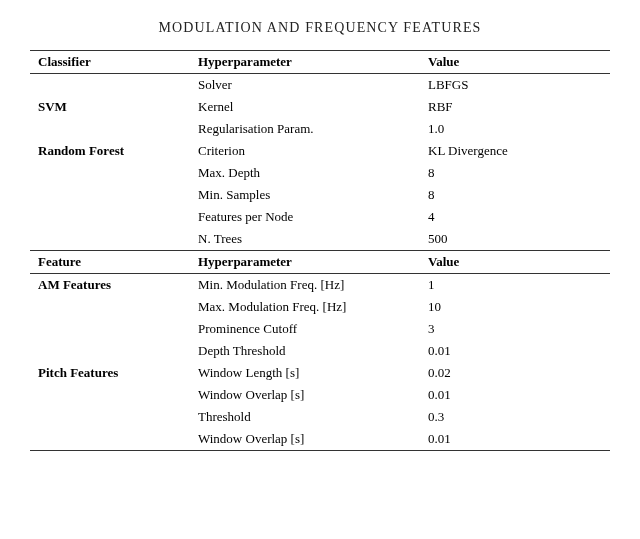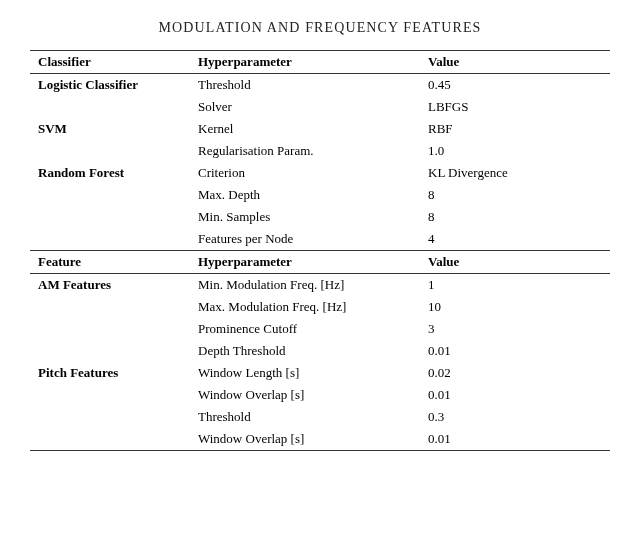--- a/index.html
+++ b/index.html
@@ -48,25 +48,20 @@
 
 <table>
   <thead>
     <tr class="header-row">
       <th class="col-classifier">Classifier</th>
       <th class="col-hyper">Hyperparameter</th>
       <th class="col-value">Value</th>
     </tr>
   </thead>
   <tbody id="classifier-body">
-  <tr>
-        <td class="col-classifier bold">Logistic Classifier</td>
-        <td class="col-hyper">Threshold</td>
-        <td class="col-value">0.45</td>
-      </tr>
       <tr>
         <td class="col-classifier bold"></td>
         <td class="col-hyper">Solver</td>
         <td class="col-value">LBFGS</td>
       </tr>
       <tr>
         <td class="col-classifier bold">SVM</td>
         <td class="col-hyper">Kernel</td>
         <td class="col-value">RBF</td>
       </tr>
@@ -87,20 +82,25 @@
       </tr>
       <tr>
         <td class="col-classifier bold"></td>
         <td class="col-hyper">Min. Samples</td>
         <td class="col-value">8</td>
       </tr>
       <tr>
         <td class="col-classifier bold"></td>
         <td class="col-hyper">Features per Node</td>
         <td class="col-value">4</td>
+      </tr>
+      <tr>
+        <td class="col-classifier bold" style="border-bottom: 1.5px solid rgb(51, 51, 51);"></td>
+        <td class="col-hyper" style="border-bottom: 1.5px solid rgb(51, 51, 51);">N. Trees</td>
+        <td class="col-value" style="border-bottom: 1.5px solid rgb(51, 51, 51);">500</td>
       </tr>
     </tbody>
   <thead id="features-header">
     <tr class="header-row">
       <th class="col-classifier">Feature</th>
       <th class="col-hyper">Hyperparameter</th>
       <th class="col-value">Value</th>
     </tr>
   </thead>
   <tbody id="features-body">

